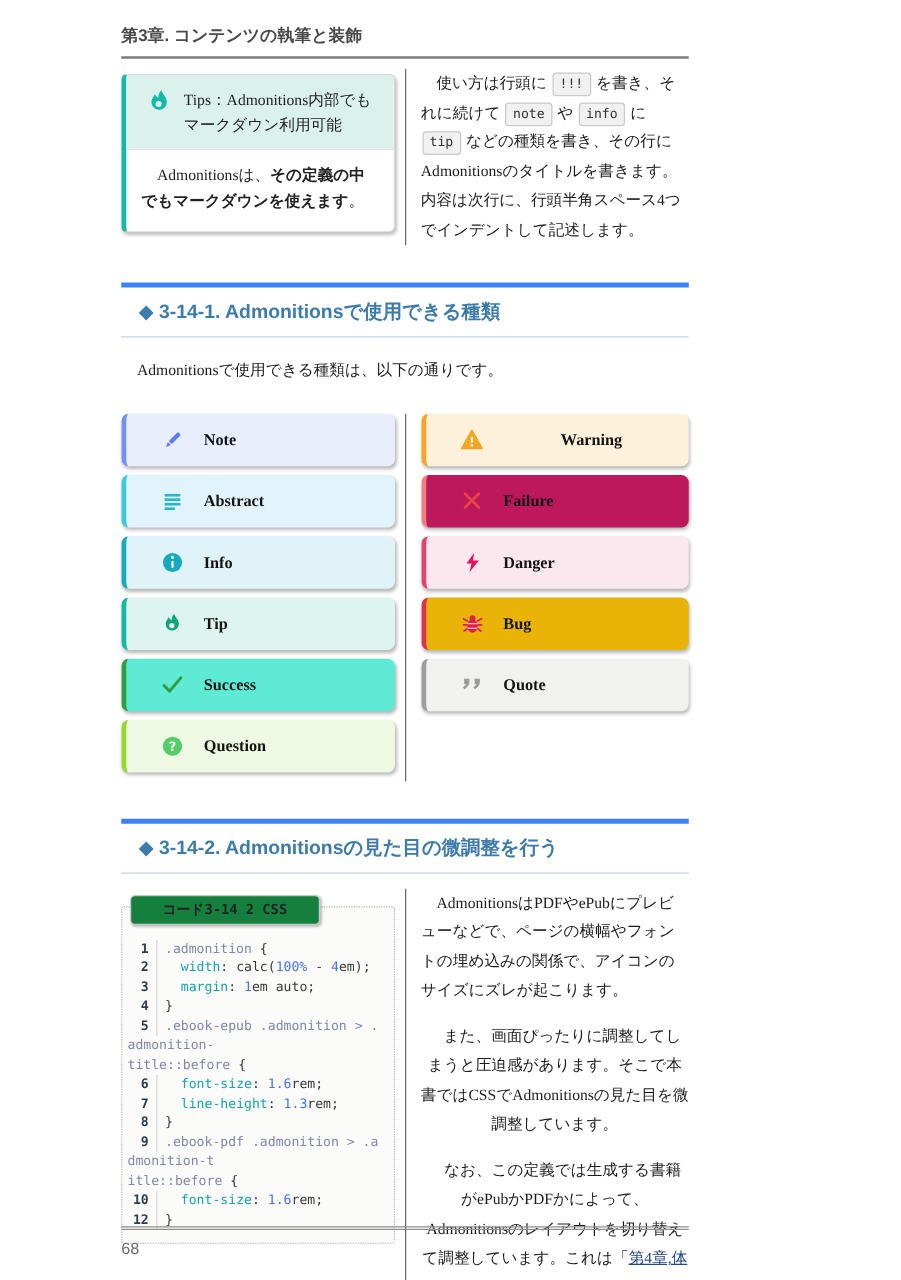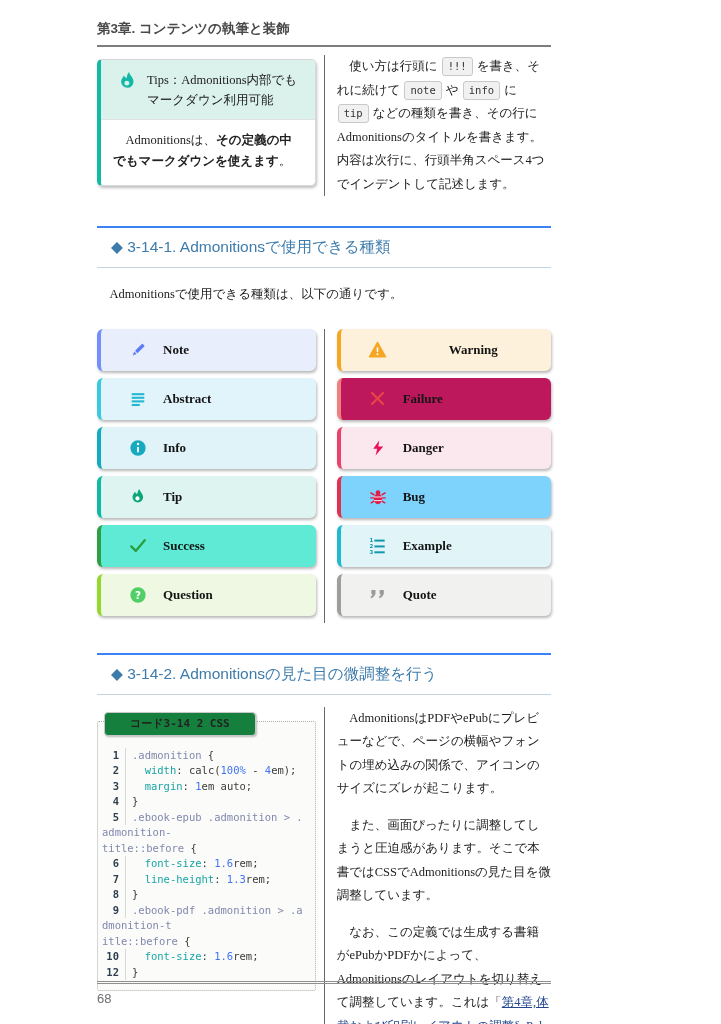--- a/index.html
+++ b/index.html
@@ -25,30 +25,30 @@
     border-radius:5px; box-shadow:1px 2px 3px rgba(0,0,0,.25); overflow:hidden; background:#fff; }
   .tips-head { background:#daf1ec; padding:10px 12px 9px 16px; display:flex; }
   .tips-head .ticon { flex:0 0 22px; margin-top:1px; }
   .tips-title { font-weight:normal; font-size:12.5px; line-height:1.6; color:#222; padding-left:8px; }
   .tips-body { padding:10px 12px 12px 12px; font-size:12.5px; line-height:1.7; text-indent:1em;
     border-top:1px solid #e2e2e2; }
   .tips-body .b { font-weight:bold; }
 
   
   .para { font-size:12.5px; line-height:1.88; text-indent:1em; color:#1c1c1c; }
-  .para + .para { margin-top:13px; }
+  .para + .para { margin-top:13px;text-align:center; }
   .inline-code { font-family:"DejaVu Sans Mono","Liberation Mono",monospace; font-size:10.5px;
     background:#f1f1f1; border:1px solid #c9c9c9; border-radius:3px; padding:1px 5px 2px 5px;
     color:#333; text-indent:0; display:inline-block; line-height:1.35; margin:0 1px; }
   .doc-link { color:#24468e; text-decoration:underline; }
 
   
-  .section-heading { margin-top:30px; border-top:2px solid #3b82f6; border-bottom:1px solid #c2d3e2;
+  .section-heading { margin-top:30px; border-top:4px solid #3b82f6; border-bottom:1px solid #c2d3e2;
     padding:9px 4px 9px 14px; color:#3d7bab; font-family:"Liberation Sans","DejaVu Sans",sans-serif;
-    font-weight:normal; font-size:15.5px; }
+    font-weight:bold; font-size:15.5px; }
   .intro-para { margin:15px 0 22px 0; }
 
   
   .adm-card { height:42px; margin-bottom:7px; border-radius:6px; border-left:4px solid;
     display:flex; align-items:center; box-shadow:1px 2px 3px rgba(0,0,0,.28); }
   .adm-icon { width:20px; height:20px; margin-left:27px; display:flex; align-items:center; justify-content:center; }
   .adm-label { margin-left:15px; font-weight:bold; font-size:13px; color:#141414; }
 
   
   .code-wrap { position:relative; margin-top:14px; }
@@ -185,54 +185,37 @@
           <span class="adm-label">Failure</span>
         </div>
         <div class="adm-card" style="background: rgb(251, 231, 238); border-left-color: rgb(232, 67, 111);">
           <span class="adm-icon">
             <svg width="16" height="18" viewBox="0 0 20 20">
               <polygon points="11.5,0.5 4,11 9,11 7,19.5 16.5,8 10.5,8" fill="#e8115b"></polygon>
             </svg>
           </span>
           <span class="adm-label">Danger</span>
         </div>
-        <div class="adm-card" style="background: #7dd3fc; border-left-color: rgb(224, 49, 81); text-align: right;">
+        <div class="adm-card" style="background: #eab308; border-left-color: rgb(224, 49, 81); text-align: right;">
           <span class="adm-icon">
             <svg width="18" height="18" viewBox="0 0 20 20">
               <g stroke="#e01e4b" stroke-width="1.6" stroke-linecap="round">
                 <path d="M5.5 7.5 L2 5.5"></path>
                 <path d="M5.5 11 L2 11"></path>
                 <path d="M5.5 14.5 L2.5 16.5"></path>
                 <path d="M14.5 7.5 L18 5.5"></path>
                 <path d="M14.5 11 L18 11"></path>
                 <path d="M14.5 14.5 L17.5 16.5"></path>
               </g>
               <circle cx="10" cy="5" r="2.6" fill="#e01e4b"></circle>
               <ellipse cx="10" cy="12" rx="4.6" ry="6" fill="#e01e4b"></ellipse>
               <path d="M5.4 10 H14.6 M5.6 14 H14.4" stroke="#fce5e9" stroke-width="1.1"></path>
             </svg>
           </span>
           <span class="adm-label">Bug</span>
-        </div>
-        <div class="adm-card" style="background: rgb(225, 245, 249); border-left-color: rgb(34, 184, 207);">
-          <span class="adm-icon">
-            <svg width="19" height="18" viewBox="0 0 20 20">
-              <g fill="#1098ad" font-family="DejaVu Sans,sans-serif" font-weight="bold" font-size="6">
-                <text x="1" y="6">1</text>
-                <text x="1" y="12.5">2</text>
-                <text x="1" y="19">3</text>
-              </g>
-              <g stroke="#1098ad" stroke-width="2.2">
-                <path d="M6.5 4 H18"></path>
-                <path d="M6.5 10.5 H18"></path>
-                <path d="M6.5 17 H18"></path>
-              </g>
-            </svg>
-          </span>
-          <span class="adm-label">Example</span>
         </div>
         <div class="adm-card" style="background: rgb(241, 241, 240); border-left-color: rgb(158, 158, 158);">
           <span class="adm-icon">
             <svg width="22" height="18" viewBox="0 0 24 20">
               <g fill="#9b9b9b">
                 <path d="M4 4 h5 v5 h-5 z M9 4 c0 6 -1 8 -5 10 l-1.2 -1.8 c2.6 -1.4 3.2 -3 3.2 -8.2 z"></path>
                 <path d="M14 4 h5 v5 h-5 z M19 4 c0 6 -1 8 -5 10 l-1.2 -1.8 c2.6 -1.4 3.2 -3 3.2 -8.2 z"></path>
               </g>
             </svg>
           </span>

